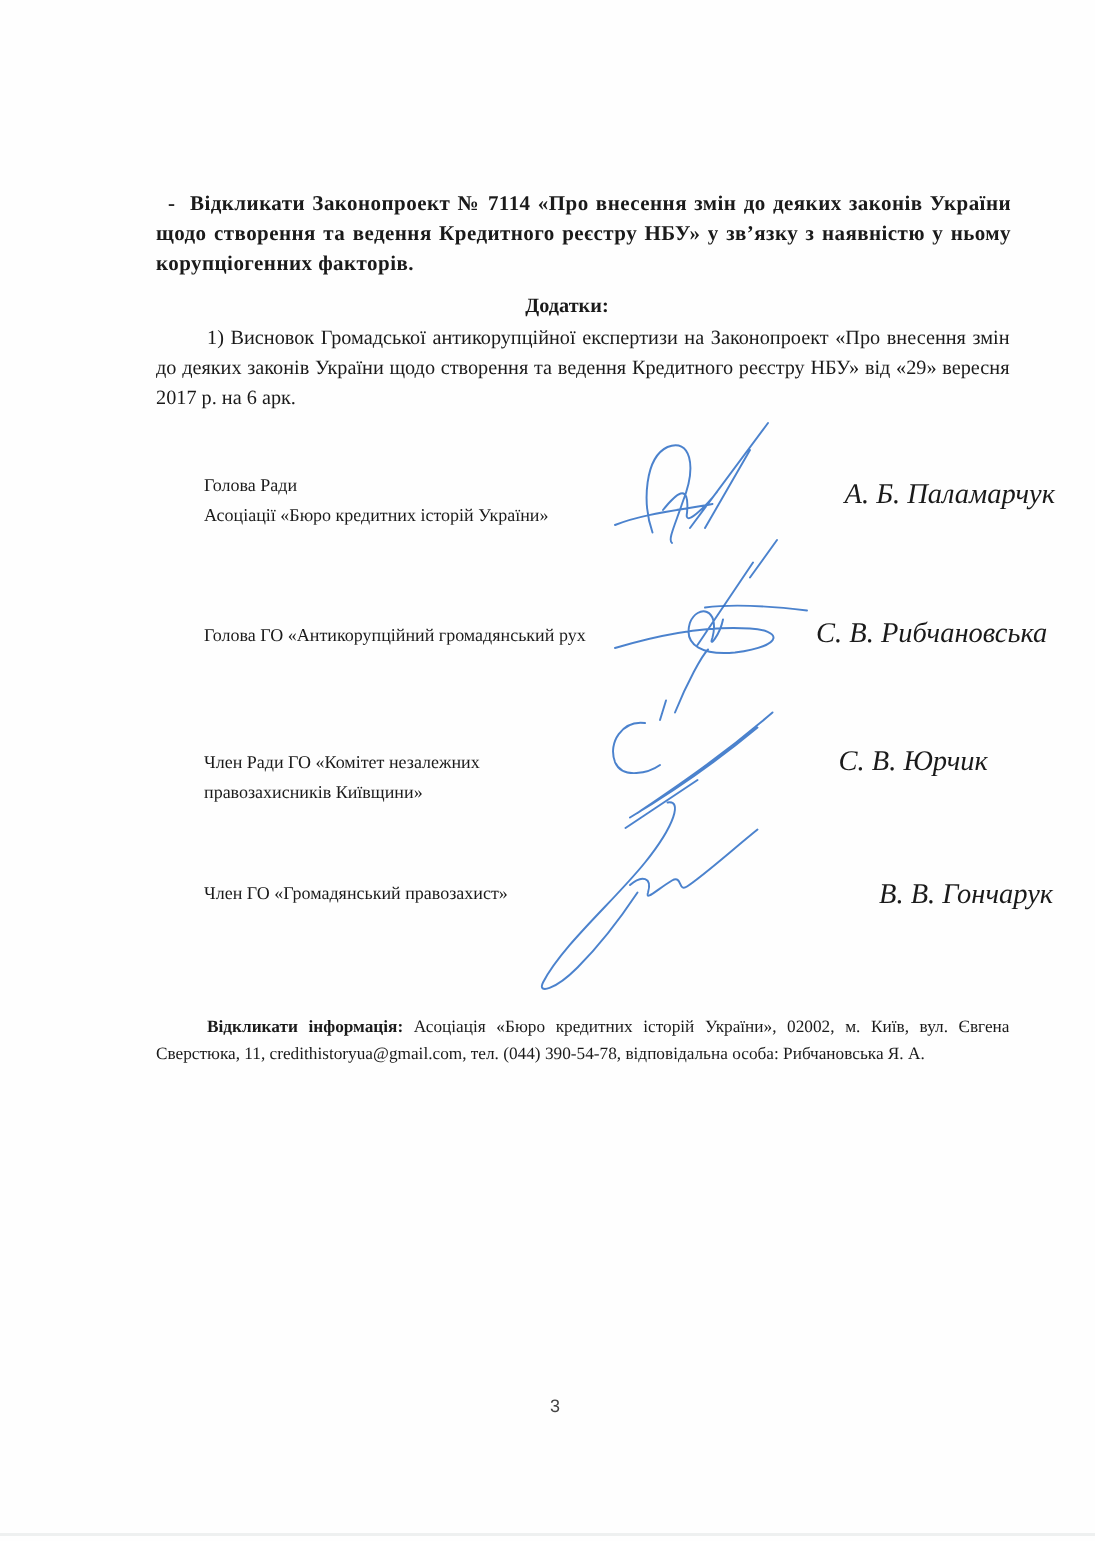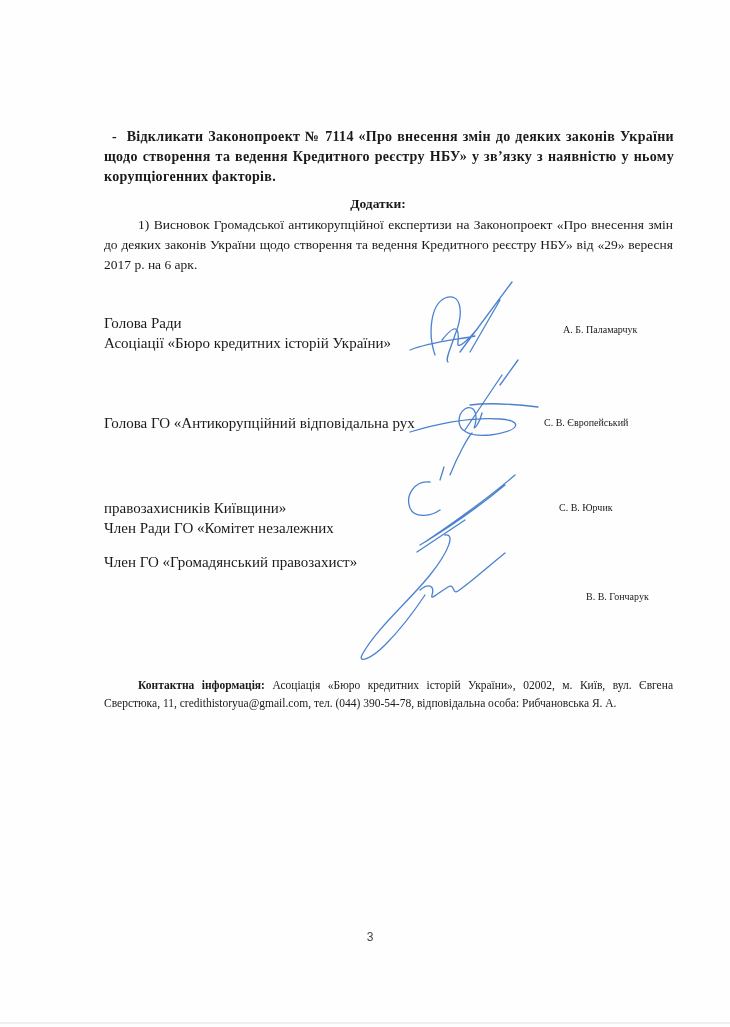--- a/index.html
+++ b/index.html
@@ -4,22 +4,22 @@
 <style>
   html, body { margin: 0; padding: 0; background: #fefefe; }
   body { width: 730px; height: 1027px; position: relative; overflow: hidden;
          font-family: "Liberation Serif", "DejaVu Serif", serif; color: #1a1a1a; }
   .abs { position: absolute; }
   .recommend { left: 104px; top: 95px; width: 570px; font-size: 14px; font-weight: bold;
                line-height: 20px; text-align: justify; letter-spacing: 0.3px; margin-top: 32px; }
   .recommend .first { text-indent: 8px; }
   .annex-title { left: 0; width: 730px; top: 196px; text-align: center; font-size: 13.5px; font-weight: bold; padding-left: 26px; box-sizing: border-box; }
   .annex-item { left: 104px; top: 215px; width: 569px; font-size: 13.5px; line-height: 20px; text-align: justify; }
-  .sig-role { font-size: 15px; line-height: 20px; }
-  .sig-name { font-size: 10px; line-height: 20px; }
+  .sig-role { font-size: 12px; line-height: 20px; margin-left: 32px; }
+  .sig-name { font-size: 19px; line-height: 20px; font-style: italic; }
   .contacts { left: 104px; top: 676px; width: 569px; font-size: 11.5px; line-height: 18px; text-align: justify; }
   .contacts b { font-weight: bold; }
   .page-num { left: 360px; top: 930px; width: 20px; text-align: center; font-family: "Liberation Sans", "DejaVu Sans", sans-serif; font-size: 12px; color: #444; }
   .scan-line { left: 0; top: 1022px; width: 730px; height: 2px; background: #eef0f0; }
   svg.sig { position: absolute; overflow: visible; }
   svg.sig path { fill: none; stroke: #2b6cc4; stroke-width: 1.3; stroke-linecap: round; stroke-linejoin: round; opacity: 0.85; }
 </style>
 </head>
 <body>
 
@@ -33,49 +33,49 @@
   <div class="indent-wrap"><span style="display:inline-block;width:34px"></span><span>1) Висновок Громадської антикорупційної експертизи на Законопроект «Про внесення змін до деяких законів України щодо створення та ведення Кредитного реєстру НБУ» від «29» вересня 2017 р. на 6 арк.</span></div>
 </div>
 
 <div class="abs sig-role" style="left:104px; top:313px;">
   <div>Голова Ради</div>
   <div>Асоціації «Бюро кредитних історій України»</div>
 </div>
 <div class="abs sig-name" style="left:563px; top:320px;">А. Б. Паламарчук</div>
 
 <div class="abs sig-role" style="left:104px; top:413px;">
-  <div>Голова ГО «Антикорупційний відповідальна рух</div>
+  <div>Голова ГО «Антикорупційний громадянський рух</div>
 </div>
 <div class="abs sig-name" style="left:544px; top:413px;"></div>
-<div class="abs sig-name" style="left:544px; top:413px;">С. В. Європейський</div>
+<div class="abs sig-name" style="left:544px; top:413px;">С. В. Рибчановська</div>
 
 <div class="abs sig-role" style="left:104px; top:498px;">
+  <div>Член Ради ГО «Комітет незалежних</div>
   <div>правозахисників Київщини»</div>
-  <div>Член Ради ГО «Комітет незалежних</div>
 </div>
 <div class="abs sig-name" style="left:559px; top:498px;">С. В. Юрчик</div>
 
-<div class="abs sig-role" style="left:104px; top:552px;text-align:center;">
+<div class="abs sig-role" style="left:104px; top:585px;text-align:center;">
   <div>Член ГО «Громадянський правозахист»</div>
 </div>
 <div class="abs sig-name" style="left:573px; top:587px;margin-left:13px;">В. В. Гончарук</div>
 
 <svg class="sig" style="left:400px; top:280px;" width="130" height="100">
   <path d="M10 70 C 30 62, 55 60, 75 56 M35 75 C 28 55, 30 25, 45 18 C 60 12, 65 30, 55 55 C 50 70, 45 80, 48 82 M42 60 C 50 50, 60 40, 58 62 C 56 72, 70 58, 78 48 M60 72 L 112 2 M70 72 L 100 20"></path>
   <path d="M118 80 L 100 105"></path>
 </svg>
 <svg class="sig" style="left:410px; top:375px;" width="130" height="110">
   <path d="M0 57 C 30 48, 60 42, 90 44 C 110 45, 115 55, 80 60 C 60 62, 45 56, 50 40 C 55 28, 70 30, 65 50 C 62 58, 70 48, 72 38 M55 55 L 92 0 M40 100 C 48 80, 58 62, 62 58 M30 105 L 34 92"></path>
   <path d="M60 30 C 75 28, 95 28, 128 32"></path>
 </svg>
 <svg class="sig" style="left:405px; top:470px;" width="130" height="90">
   <path d="M25 12 C 10 10, 0 25, 5 38 C 10 50, 28 45, 35 40 M15 75 C 40 60, 70 40, 100 15 M20 72 C 45 55, 75 35, 110 5 M12 82 L 60 50"></path>
 </svg>
 <svg class="sig" style="left:340px; top:535px;" width="170" height="130">
   <path d="M105 0 C 115 -2, 110 15, 90 40 C 70 65, 35 95, 22 120 C 18 128, 30 125, 45 110 C 60 95, 75 75, 85 60 M80 55 C 88 48, 95 50, 92 60 C 90 66, 98 58, 108 52 C 115 48, 112 60, 118 56 C 130 48, 150 30, 165 18"></path>
 </svg>
 
 <div class="abs contacts">
-  <span style="display:inline-block;width:34px"></span><b>Контактна інформація:</b><span> Асоціація «Бюро кредитних історій України», 02002, м. Київ, вул. Євгена Сверстюка, 11, credithistoryua@gmail.com, тел. (044) 390-54-78, відповідальна особа: Рибчановська Я. А.</span>
+  <span style="display:inline-block;width:34px"></span><b>Відкликати інформація:</b><span> Асоціація «Бюро кредитних історій України», 02002, м. Київ, вул. Євгена Сверстюка, 11, credithistoryua@gmail.com, тел. (044) 390-54-78, відповідальна особа: Рибчановська Я. А.</span>
 </div>
 
 <div class="abs page-num">3</div>
 <div class="abs scan-line"></div>
 
 </body></html>

